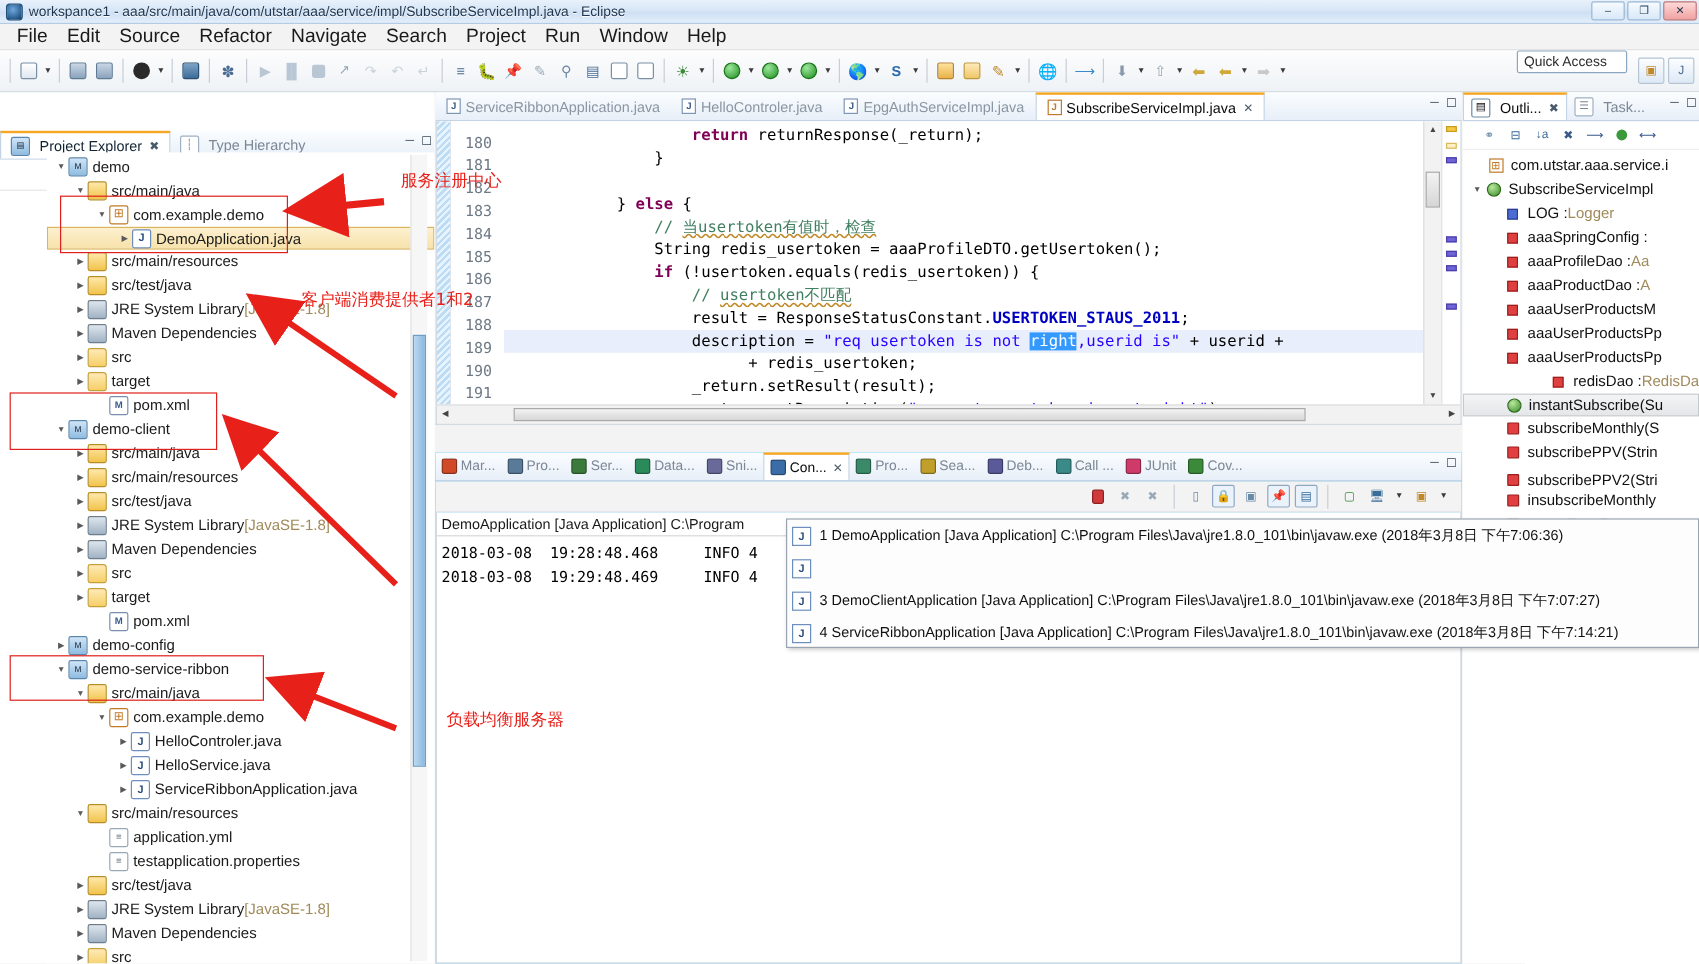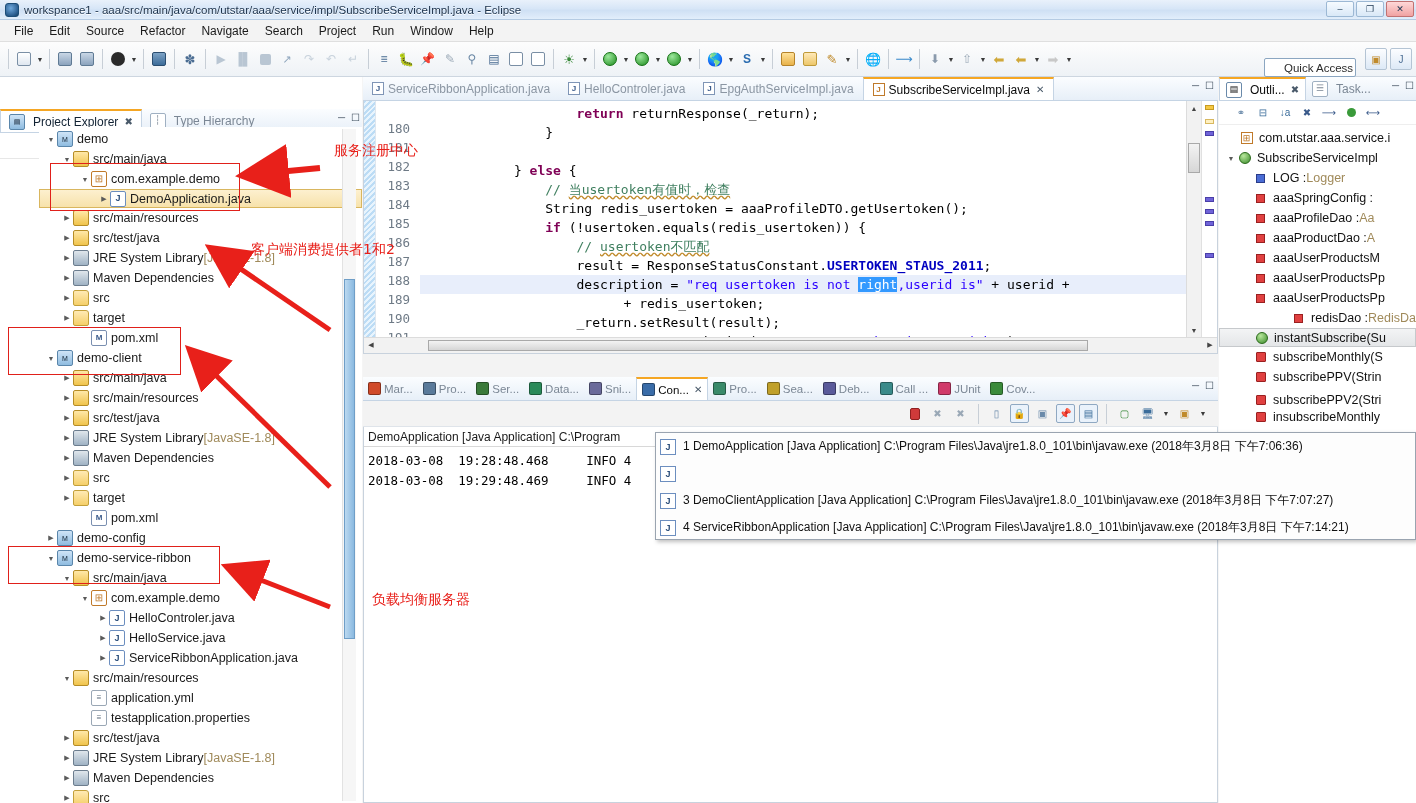--- a/index.html
+++ b/index.html
@@ -45,21 +45,21 @@
   }
   .win-btn.close { background: linear-gradient(to bottom,#ffd8d8,#f0a2a2); border-color: #c07272; }
 
   
   .menubar {
     position: absolute; top: 20px; left: 0; width: 1416px; height: 22px;
     background: #f3f3f3; border-bottom: 1px solid #dfdfdf;
     display: flex; align-items: center; padding-left: 6px;
   }
   .menu-item {
-    padding: 2px 8px; font-size: 12px; color: #1a1a1a; cursor: default;
+    padding: 2px 8px; font-size: 16px; color: #1a1a1a; cursor: default;
   }
 
   
   .toolbar {
     position: absolute; top: 42px; left: 0; width: 1416px; height: 35px;
     background: linear-gradient(to bottom,#fdfdfd,#eef2f6);
     border-bottom: 1px solid #cdd6e0;
     display: flex; align-items: center; padding-left: 4px; gap: 0px;
   }
   .tb-icon {
@@ -70,26 +70,26 @@
   }
   .tb-arrow {
     width: 10px; height: 20px; display: inline-flex; align-items: center;
     justify-content: center; font-size: 7px; color: #3a3a3a;
   }
   .tb-sep { width: 1px; height: 20px; background: #c7ced6; margin: 0 4px; }
   .sq { width: 14px; height: 14px; border-radius: 2px; display:block; }
   .circ { width: 14px; height: 14px; border-radius: 50%; display:block; }
 
   .quick-access {
-    position: absolute; right: 60px; top: 16px;
+    position: absolute; right: 60px; top: 0;
     width: 92px; height: 19px;
     border: 1px solid #8ba6c1; background: #fff;
     border-radius: 2px;
     font-size: 11.5px; color: #2b2b2b;
-    display: flex; align-items: center; padding-left: 19px;
+    display: flex; align-items: center; padding-left: 5px;
   }
   .perspective-btns { position: absolute; right: 4px; top: 6px; display:flex; gap:3px; }
   .persp-btn { width:22px;height:22px;border:1px solid #b4c4d4;border-radius:2px;
     background: linear-gradient(to bottom,#fcfdff,#dde9f6); display:flex;align-items:center;justify-content:center;font-size:10px;}
 
   
   .left-panel {
     position: absolute; left: 0; top: 77px; width: 362px; height: 726px;
     background: #fff;
   }
@@ -187,21 +187,21 @@
     overflow: hidden;
   }
   .code-area { position: absolute; left: 0; top: 0; right: 0; bottom: 16px; display: flex; }
   .marker-col {
     width: 12px; flex: none;
     background: repeating-linear-gradient(135deg,#bcdcf5 0 2px,#e8f4fd 2px 4px);
     border-right: 1px solid #dfe6ee;
   }
   .gutter {
     width: 40px; flex: none; background: #fff; text-align: right;
-    padding-right: 6px; padding-top: 18px;
+    padding-right: 6px; padding-top: 8px;
     font-family: "DejaVu Sans Mono", monospace; font-size: 12.5px; color: #6e7a86;
   }
   .gutter div, .codelines div { height: 19px; line-height: 19px; }
   .codelines {
     flex: 1; padding-top: 3px; padding-left: 4px;
     font-family: "DejaVu Sans Mono", monospace; font-size: 13px;
     color: #000; white-space: pre; overflow: hidden;
   }
   .kw { color: #7f0055; font-weight: bold; }
   .str { color: #2a00ff; }

